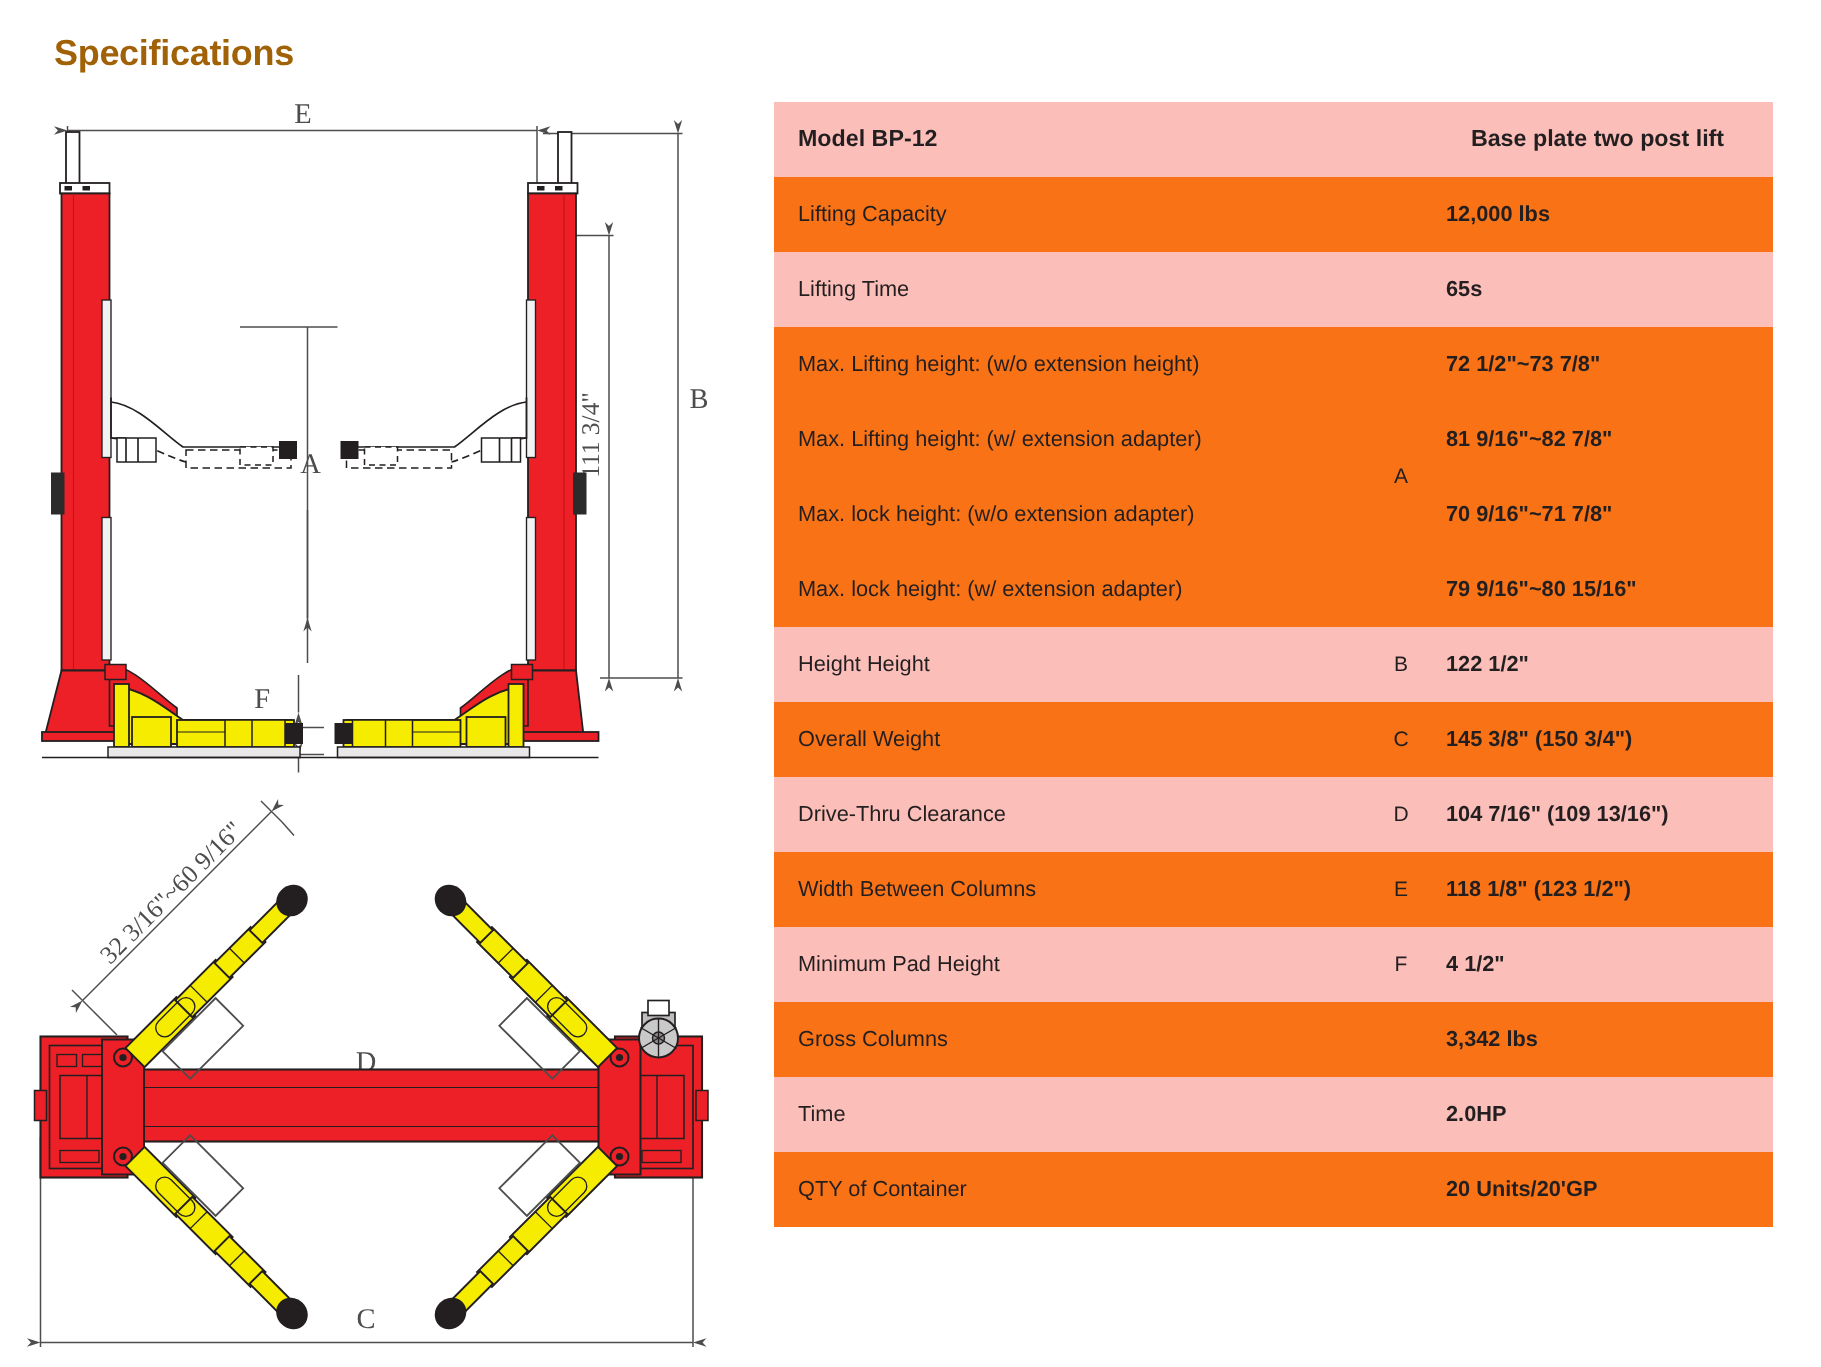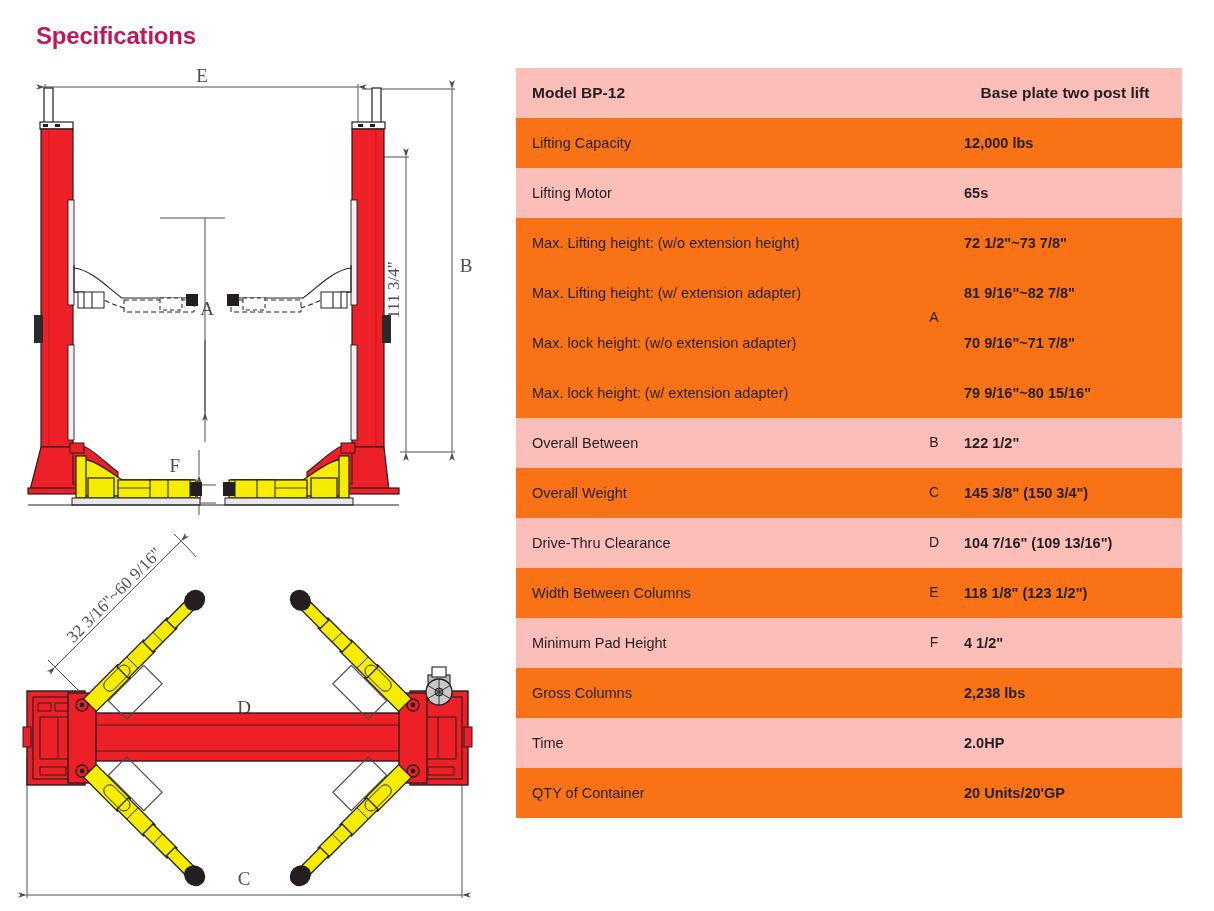--- a/index.html
+++ b/index.html
@@ -20,21 +20,21 @@
   .page { position: relative; width: 1214px; height: 911px; }
 
   
   .page-title {
     position: absolute;
     left: 36px;
     top: 22px;
     font-size: 24px;
     font-weight: bold;
     letter-spacing: -0.2px;
-    color: #be185d;
+    color: #a16207;
   }
 
   
   .diagrams {
     position: absolute;
     left: 0px;
     top: 60px;
     width: 500px;
     height: 851px;
   }
@@ -379,21 +379,21 @@
         <td class="c-value c-value-head">Base plate two post lift</td>
       </tr>
 
       <tr class="plain">
         <td class="c-label">Lifting Capacity</td>
         <td class="c-key"></td>
         <td class="c-value">12,000 lbs</td>
       </tr>
 
       <tr class="shaded">
-        <td class="c-label">Lifting Motor</td>
+        <td class="c-label">Lifting Time</td>
         <td class="c-key"></td>
         <td class="c-value">65s</td>
       </tr>
 
       <tr class="plain">
         <td class="c-label">Max. Lifting height: (w/o extension height)</td>
         <td class="c-key rowspan-a" rowspan="4">A</td>
         <td class="c-value">72 1/2"~73 7/8"</td>
       </tr>
       <tr class="plain">
@@ -403,21 +403,21 @@
       <tr class="plain">
         <td class="c-label">Max. lock height: (w/o extension adapter)</td>
         <td class="c-value">70 9/16"~71 7/8"</td>
       </tr>
       <tr class="plain">
         <td class="c-label">Max. lock height: (w/ extension adapter)</td>
         <td class="c-value">79 9/16"~80 15/16"</td>
       </tr>
 
       <tr class="shaded">
-        <td class="c-label">Overall Between</td>
+        <td class="c-label">Height Height</td>
         <td class="c-key">B</td>
         <td class="c-value">122 1/2"</td>
       </tr>
       <tr class="plain">
         <td class="c-label">Overall Weight</td>
         <td class="c-key">C</td>
         <td class="c-value">145 3/8" (150 3/4")</td>
       </tr>
       <tr class="shaded">
         <td class="c-label">Drive-Thru Clearance</td>
@@ -430,21 +430,21 @@
         <td class="c-value">118 1/8" (123 1/2")</td>
       </tr>
       <tr class="shaded">
         <td class="c-label">Minimum Pad Height</td>
         <td class="c-key">F</td>
         <td class="c-value">4 1/2"</td>
       </tr>
       <tr class="plain">
         <td class="c-label">Gross Columns</td>
         <td class="c-key"></td>
-        <td class="c-value">2,238 lbs</td>
+        <td class="c-value">3,342 lbs</td>
       </tr>
       <tr class="shaded">
         <td class="c-label">Time</td>
         <td class="c-key"></td>
         <td class="c-value">2.0HP</td>
       </tr>
       <tr class="plain">
         <td class="c-label">QTY of Container</td>
         <td class="c-key"></td>
         <td class="c-value">20 Units/20'GP</td>

